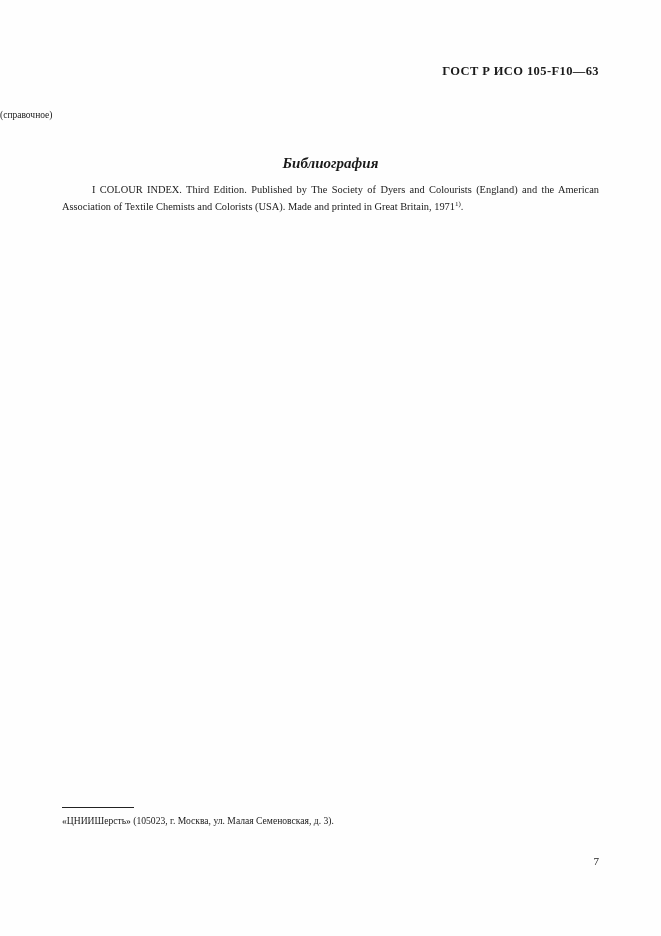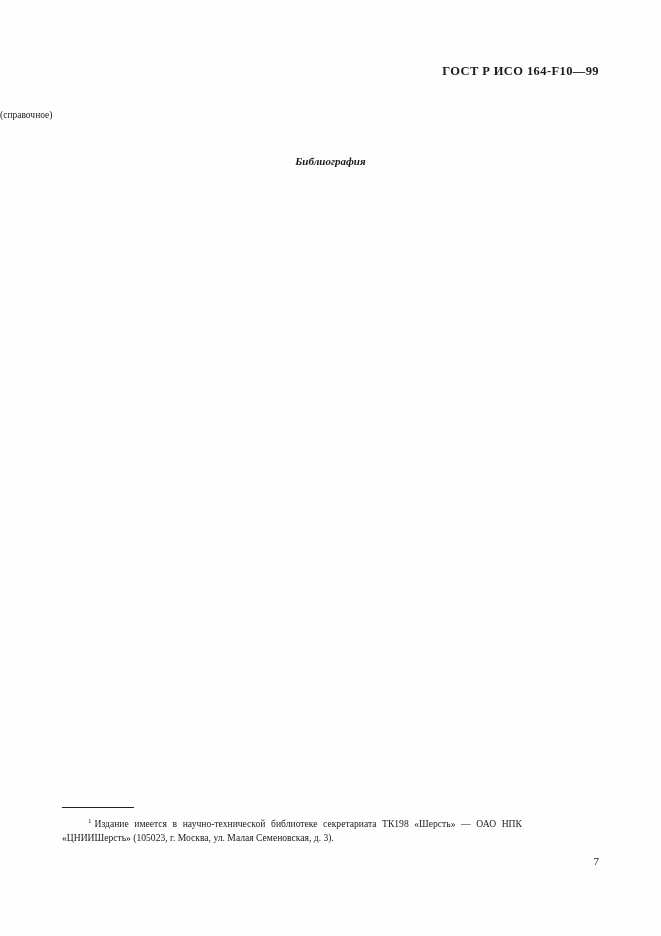--- a/index.html
+++ b/index.html
@@ -47,21 +47,21 @@
     width: 661px;
     text-align: left;
     font-size: 9.5px;
   }
   .biblio-heading {
     position: absolute;
     top: 155px;
     left: 0;
     width: 661px;
     text-align: center;
-    font-size: 11px;
+    font-size: 15px;
     font-weight: bold;
     font-style: italic;
   }
   .biblio-body {
     position: absolute;
     top: 182px;
     left: 62px;
     width: 537px;
     font-size: 10.4px;
     line-height: 15px;
@@ -107,30 +107,32 @@
     top: 855px;
     right: 62px;
     font-size: 11px;
   }
 </style>
 </head>
 <body>
 
 <div class="page">
 
-  <div class="header-std">ГОСТ Р ИСО 164-F10—99</div>
+  <div class="header-std">ГОСТ Р ИСО 105-F10—63</div>
 
 
   <div class="annex-kind">(справочное)</div>
 
   <div class="biblio-heading">Библиография</div>
 
+  <div class="biblio-body">
+    <span>I COLOUR INDEX. Third Edition. Published by The Society of Dyers and Colourists (England) and the American Association of Textile Chemists and Colorists (USA). Made and printed in Great Britain, 1971</span><sup>1)</sup>.
+  </div>
 
   <div class="footnote-rule"></div>
 
   <div class="footnote">
-    <span class="footnote-line1"><span class="fn-mark">1</span><span>Издание имеется в научно-технической библиотеке секретариата ТК198 «Шерсть» — ОАО НПК</span></span>
     <span class="footnote-line2">«ЦНИИШерсть» (105023, г. Москва, ул. Малая Семеновская, д. 3).</span>
   </div>
 
   <div class="page-number">7</div>
 
 </div>
 
 </body></html>

